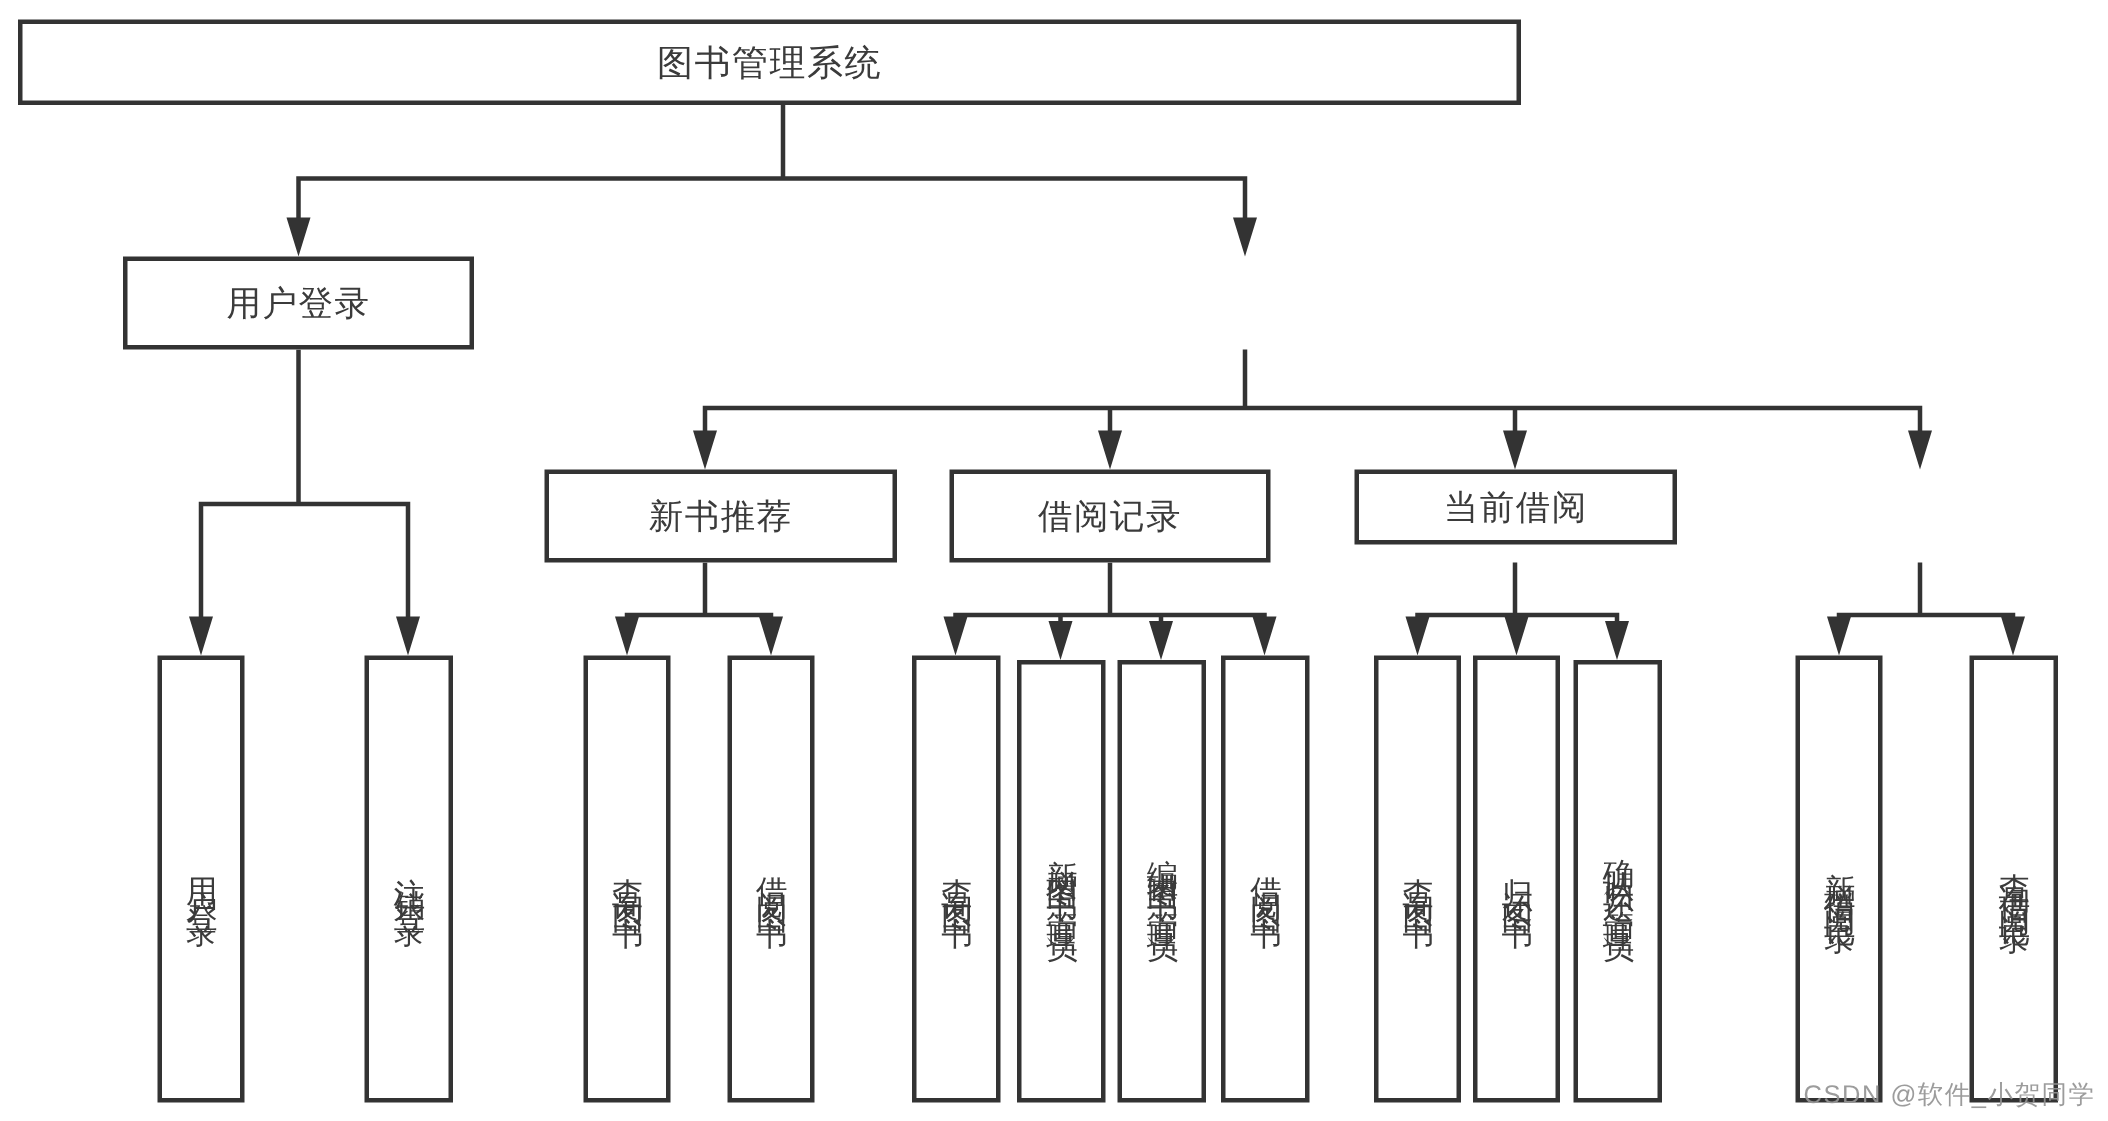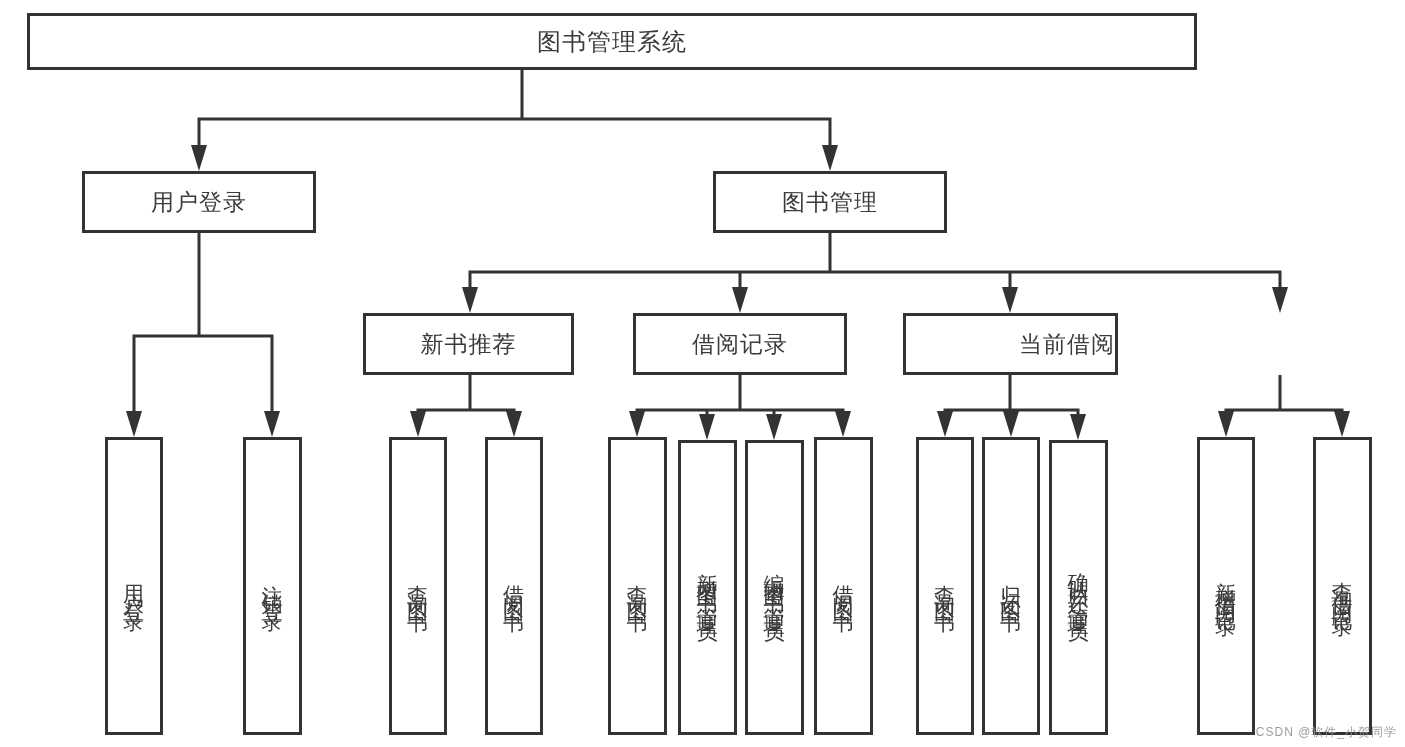--- a/index.html
+++ b/index.html
@@ -51,21 +51,21 @@
     letter-spacing: 9px;
     line-height: 1;
   }
   .vbox.long .vtext {
     letter-spacing: 7px;
   }
   #watermark {
     position: absolute;
     right: 8px;
     bottom: 6px;
-    font-size: 12px;
+    font-size: 17px;
     color: rgba(148, 148, 148, 0.92);
     letter-spacing: 1px;
     z-index: 5;
     white-space: nowrap;
   }
 </style>
 </head>
 <body>
 
 <div id="canvas">
@@ -136,38 +136,35 @@
 
       M945,437 L937,411 L953,411 Z
       M1011,437 L1003,411 L1019,411 Z
       M1078,440 L1070,414 L1086,414 Z
 
       M1226,437 L1218,411 L1234,411 Z
       M1342,437 L1334,411 L1350,411 Z
     "></path>
   </svg>
 
-  <div class="hbox" style="left:27px; top:13px; width:1170px; height:57px; font-size:24px;">
+  <div class="hbox" style="left:12px; top:13px; width:1002px; height:57px; font-size:24px;">
     <span>图书管理系统</span>
   </div>
 
   <div class="hbox" style="left:82px; top:171px; width:234px; height:62px;">
     <span>用户登录</span>
   </div>
-  <div class="hbox" style="left:713px; top:171px; width:234px; height:62px;">
-    <span>图书管理</span>
-  </div>
-
-  <div class="hbox" style="left:363px; top:313px; width:211px; height:62px;text-align:right;">
+
+  <div class="hbox" style="left:363px; top:313px; width:235px; height:62px;text-align:right;">
     <span>新书推荐</span>
   </div>
   <div class="hbox" style="left:633px; top:313px; width:214px; height:62px;">
     <span>借阅记录</span>
   </div>
-  <div class="hbox" style="left:903px; top:313px; width:215px; height:62px;justify-content:flex-end;">
+  <div class="hbox" style="left:903px; top:313px; width:215px; height:50px;">
     <span>当前借阅</span>
   </div>
 
   <div class="vbox" style="left:105px; top:437px; width:58px; height:298px;">
     <span class="vtext">用户登录</span>
   </div>
   <div class="vbox" style="left:243px; top:437px; width:59px; height:298px;">
     <span class="vtext">注销登录</span>
   </div>
 

